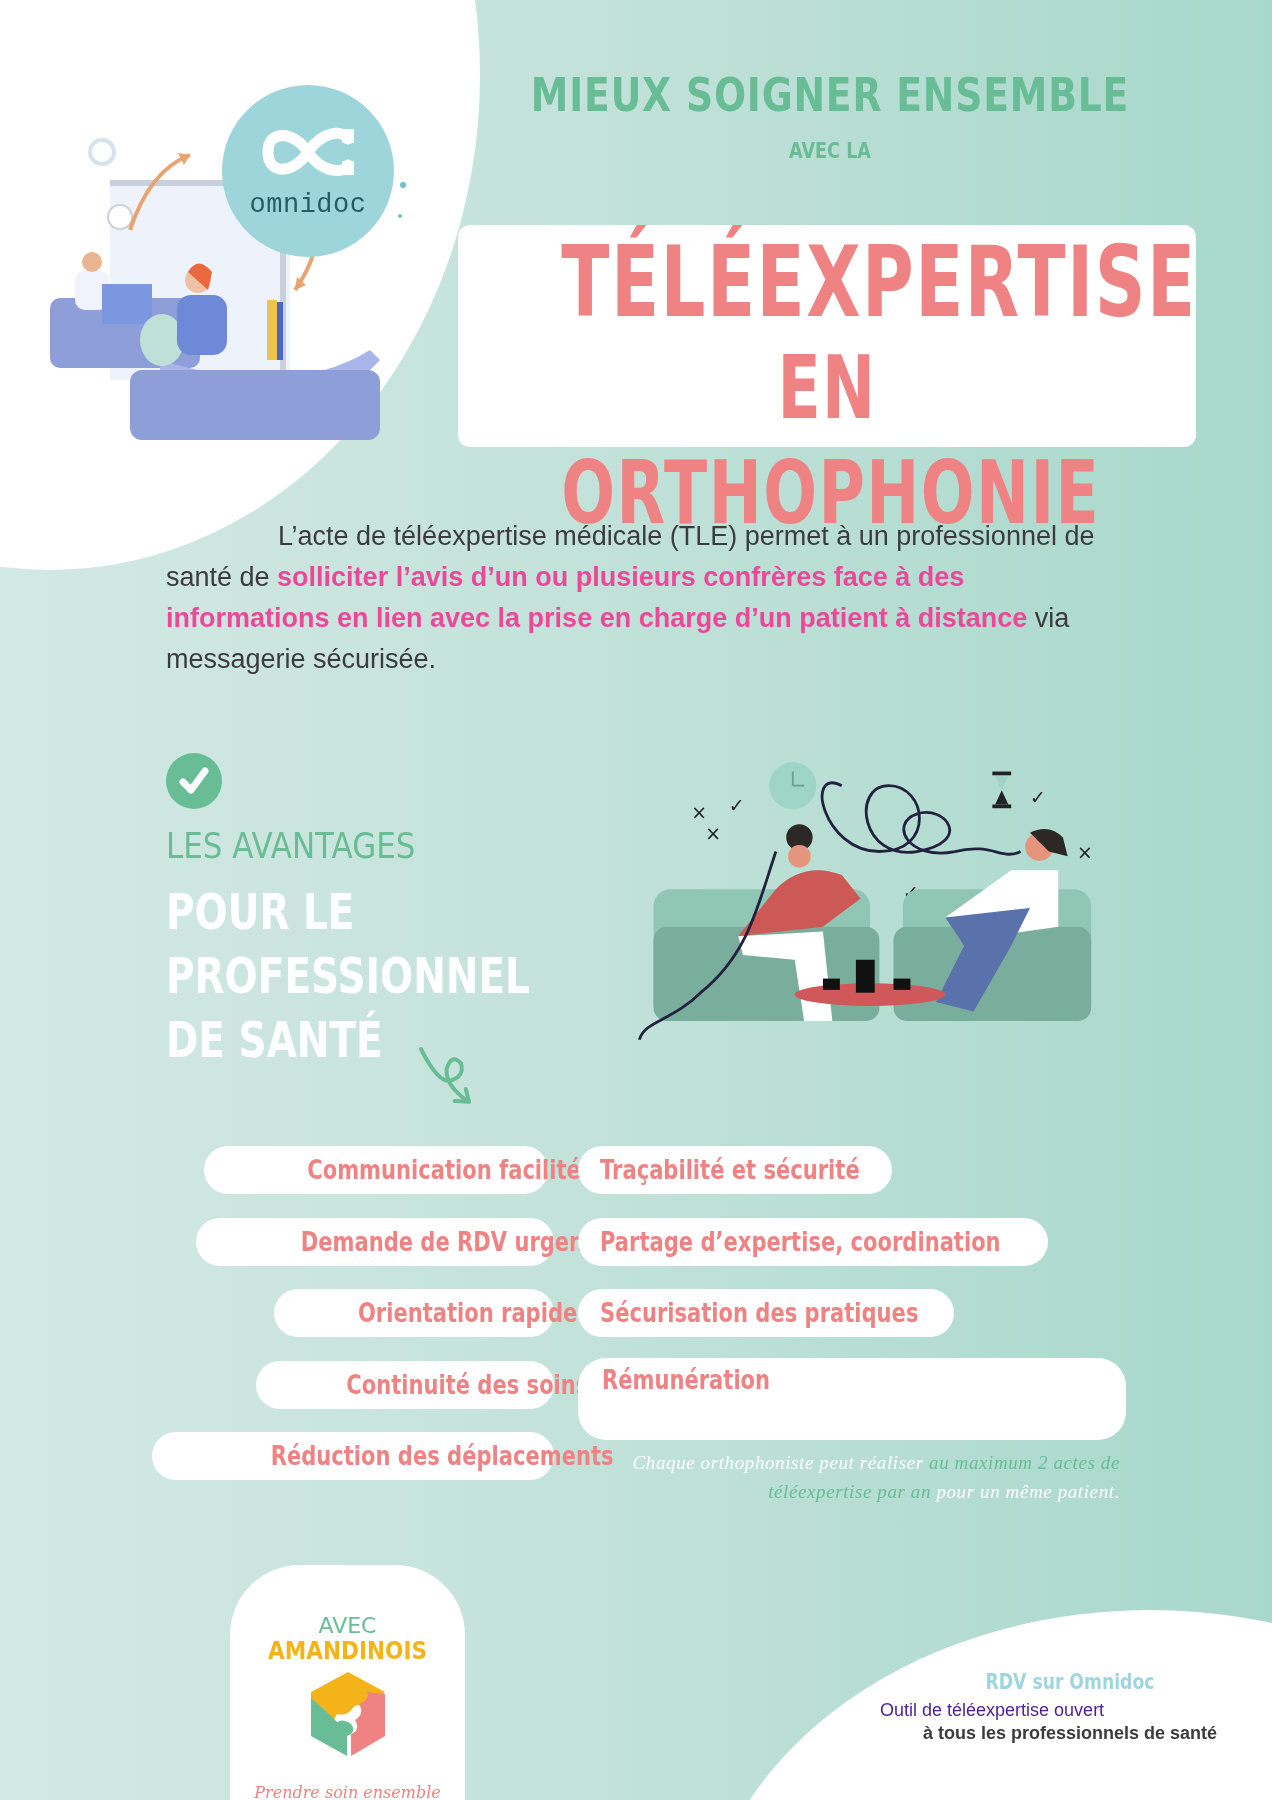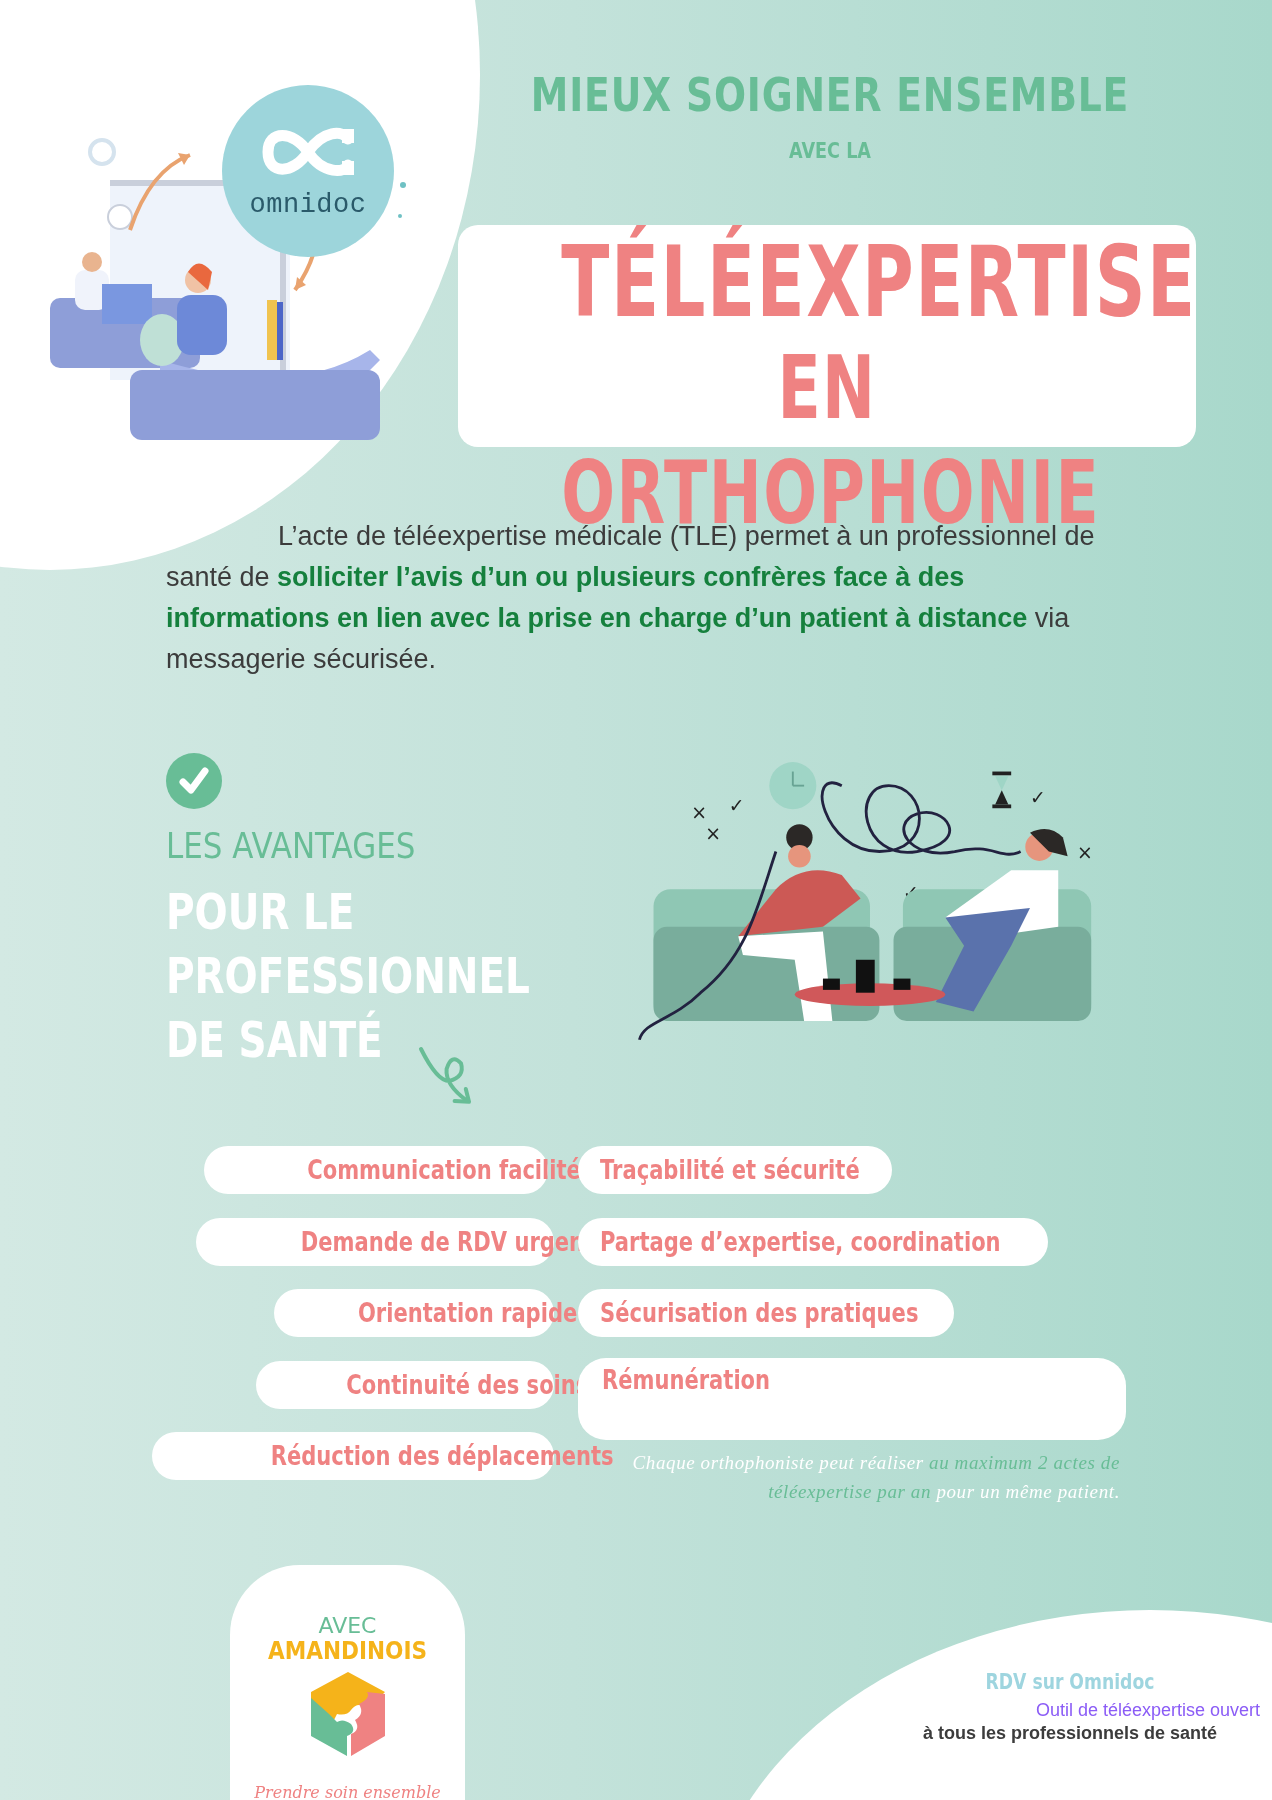--- a/index.html
+++ b/index.html
@@ -42,38 +42,38 @@
     color: #68bd96; font-weight: 900; font-size: 46px; letter-spacing: 1px;
     font-family: "DejaVu Sans", sans-serif; transform: scaleX(0.82); transform-origin: center;
   }
   .headline-sub {
     left: 440px; top: 138px; width: 780px; text-align: center;
     color: #68bd96; font-weight: bold; font-size: 22px;
     font-family: "DejaVu Sans", sans-serif; transform: scaleX(0.8);
   }
   .title-box {
     left: 458px; top: 225px; width: 738px; height: 222px;
-    background: #fff; border-radius: 20px;
+    background: #fff; border-radius: 12px;
   }
   .title-line1, .title-line2 {
     position: absolute; left: 0; width: 100%; text-align: center;
     color: #ef8282; font-weight: bold; font-family: "DejaVu Sans", sans-serif;
     transform: scaleX(0.72); transform-origin: center;
   }
   .title-line1 { top: 2px; font-size: 98px; line-height: 110px; letter-spacing: 2px;}
   .title-line2 { top: 110px; font-size: 88px; line-height: 105px; letter-spacing: 2px;}
 
   
   .intro {
     left: 166px; top: 516px; width: 960px;
     font-size: 27px; line-height: 41px; color: #3c3c3c;
     font-family: "Liberation Sans Narrow", "Liberation Sans", sans-serif;
   }
   .intro .indent { display: inline-block; width: 112px; }
-  .intro b { font-weight: bold; color: #15803d; }
+  .intro b { font-weight: bold; color: #ec4899; }
 
   
   .check-circle {
     left: 166px; top: 753px; width: 56px; height: 56px; border-radius: 50%;
     background: #68bd96;
   }
   .avantages-label {
     left: 166px; top: 825px; color: #68bd96; font-size: 36px;
     font-family: "DejaVu Sans", sans-serif; letter-spacing: 0px;
     transform: scaleX(0.86); transform-origin: left;
@@ -140,22 +140,22 @@
     font-family: "DejaVu Serif", serif;
   }
 
   
   .rdv-title {
     left: 880px; top: 1670px; width: 380px; text-align: center;
     color: #9ed5df; font-weight: bold; font-size: 21px; font-family: "DejaVu Sans", sans-serif;
     transform: scaleX(0.82);
   }
   .rdv-line1 {
-    left: 880px; top: 1700px; width: 380px; text-align: right;
-    color: #8b5cf6; font-size: 18px; font-family: "Liberation Sans", sans-serif;
+    left: 880px; top: 1700px; width: 380px; text-align: left;
+    color: #4c1d95; font-size: 18px; font-family: "Liberation Sans", sans-serif;
   }
   .rdv-line2 {
     left: 880px; top: 1723px; width: 380px; text-align: center;
     color: #3c3c3c; font-size: 18px; font-weight: bold; font-family: "Liberation Sans", sans-serif;
   }
 </style>
 </head>
 <body>
 
 <div class="blob-tl"></div>

